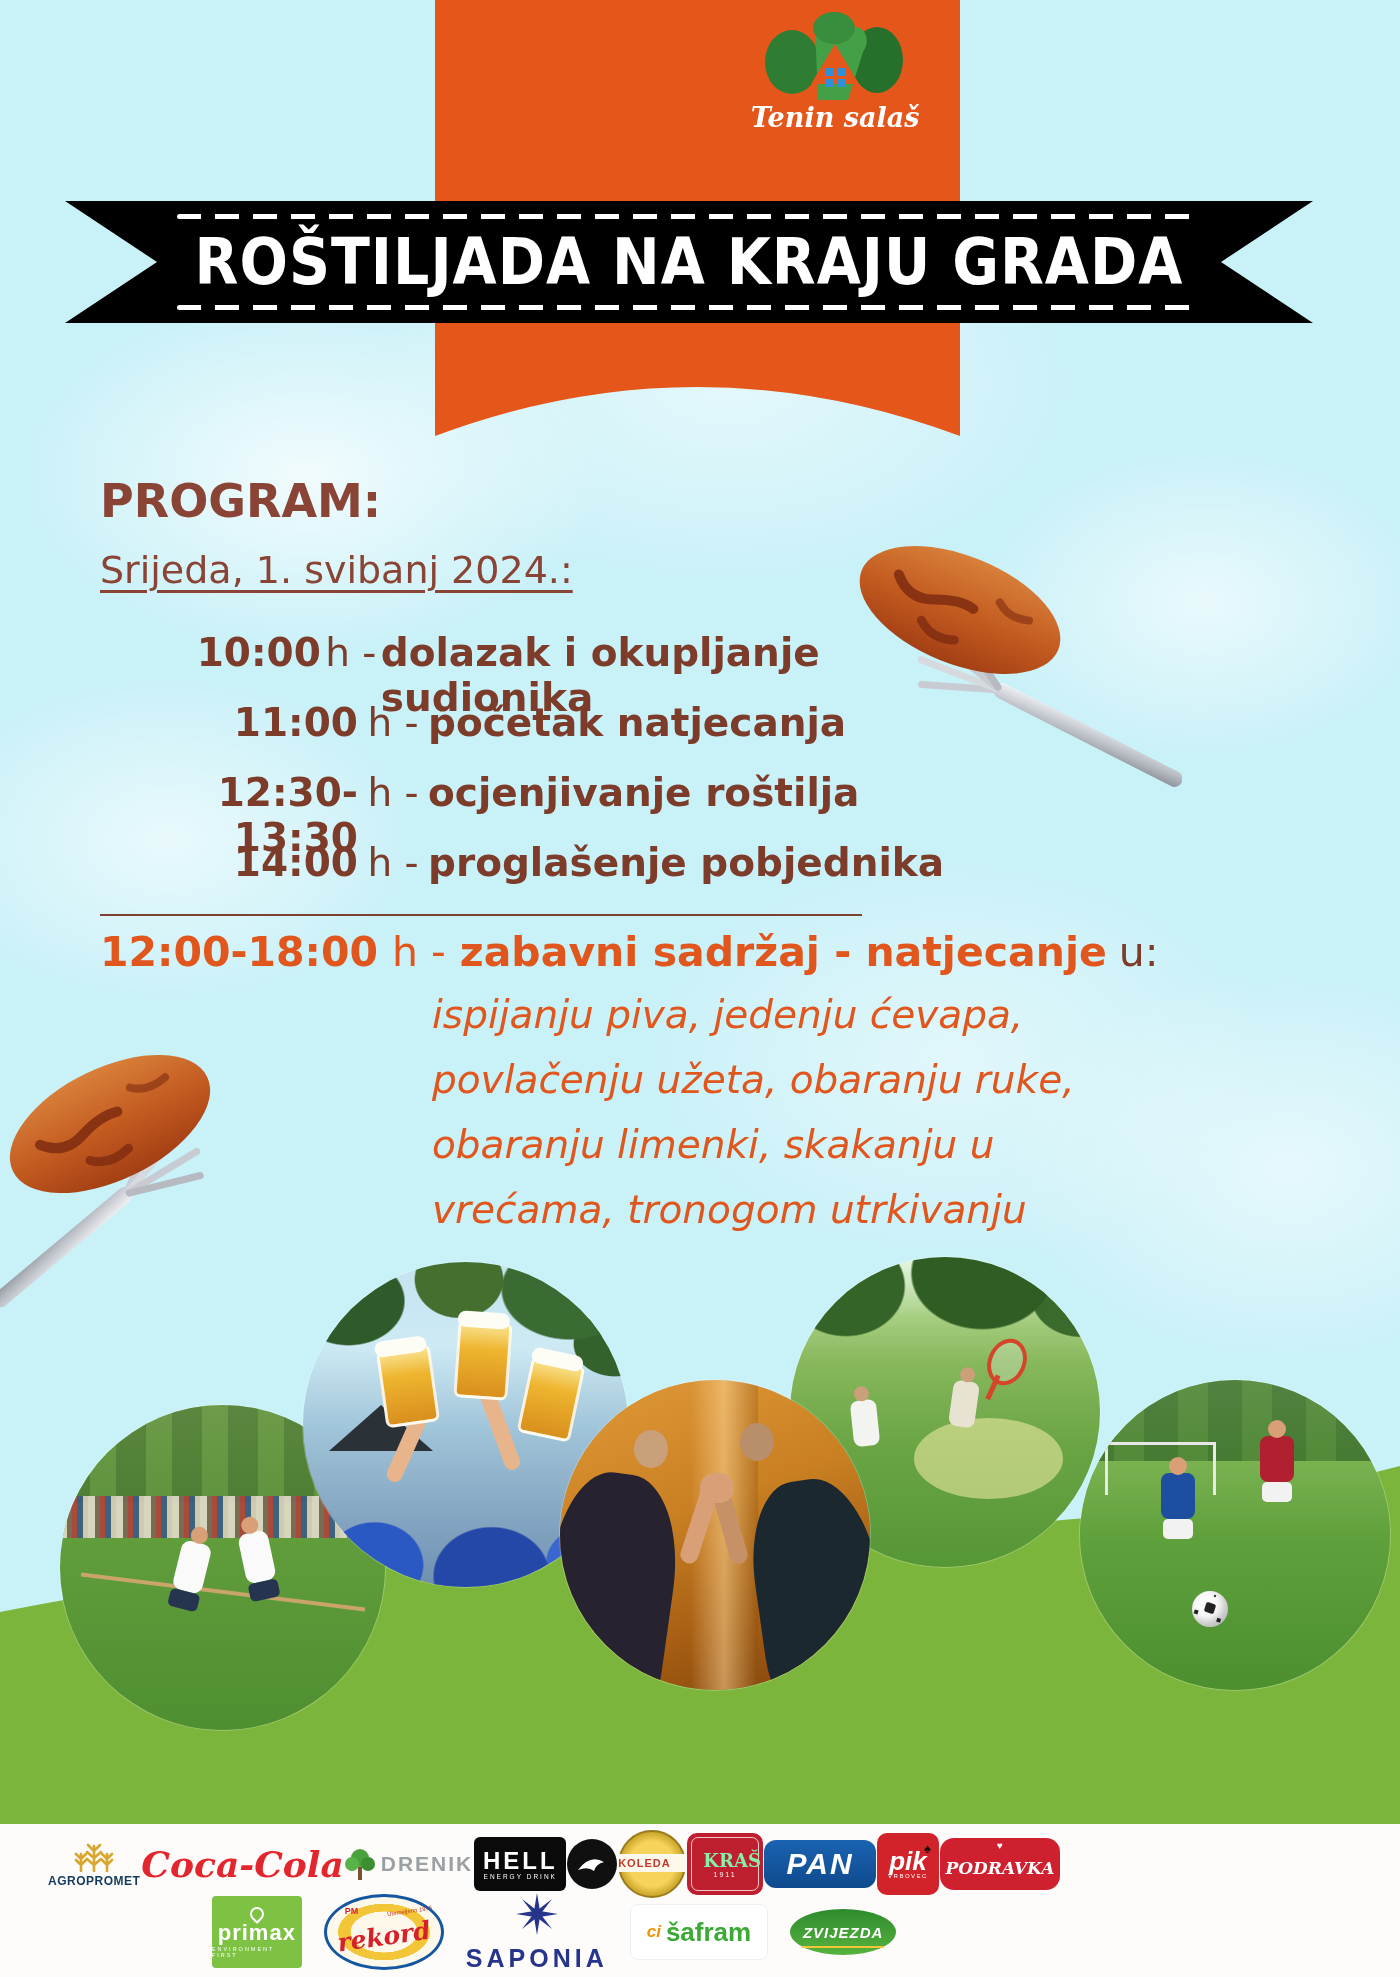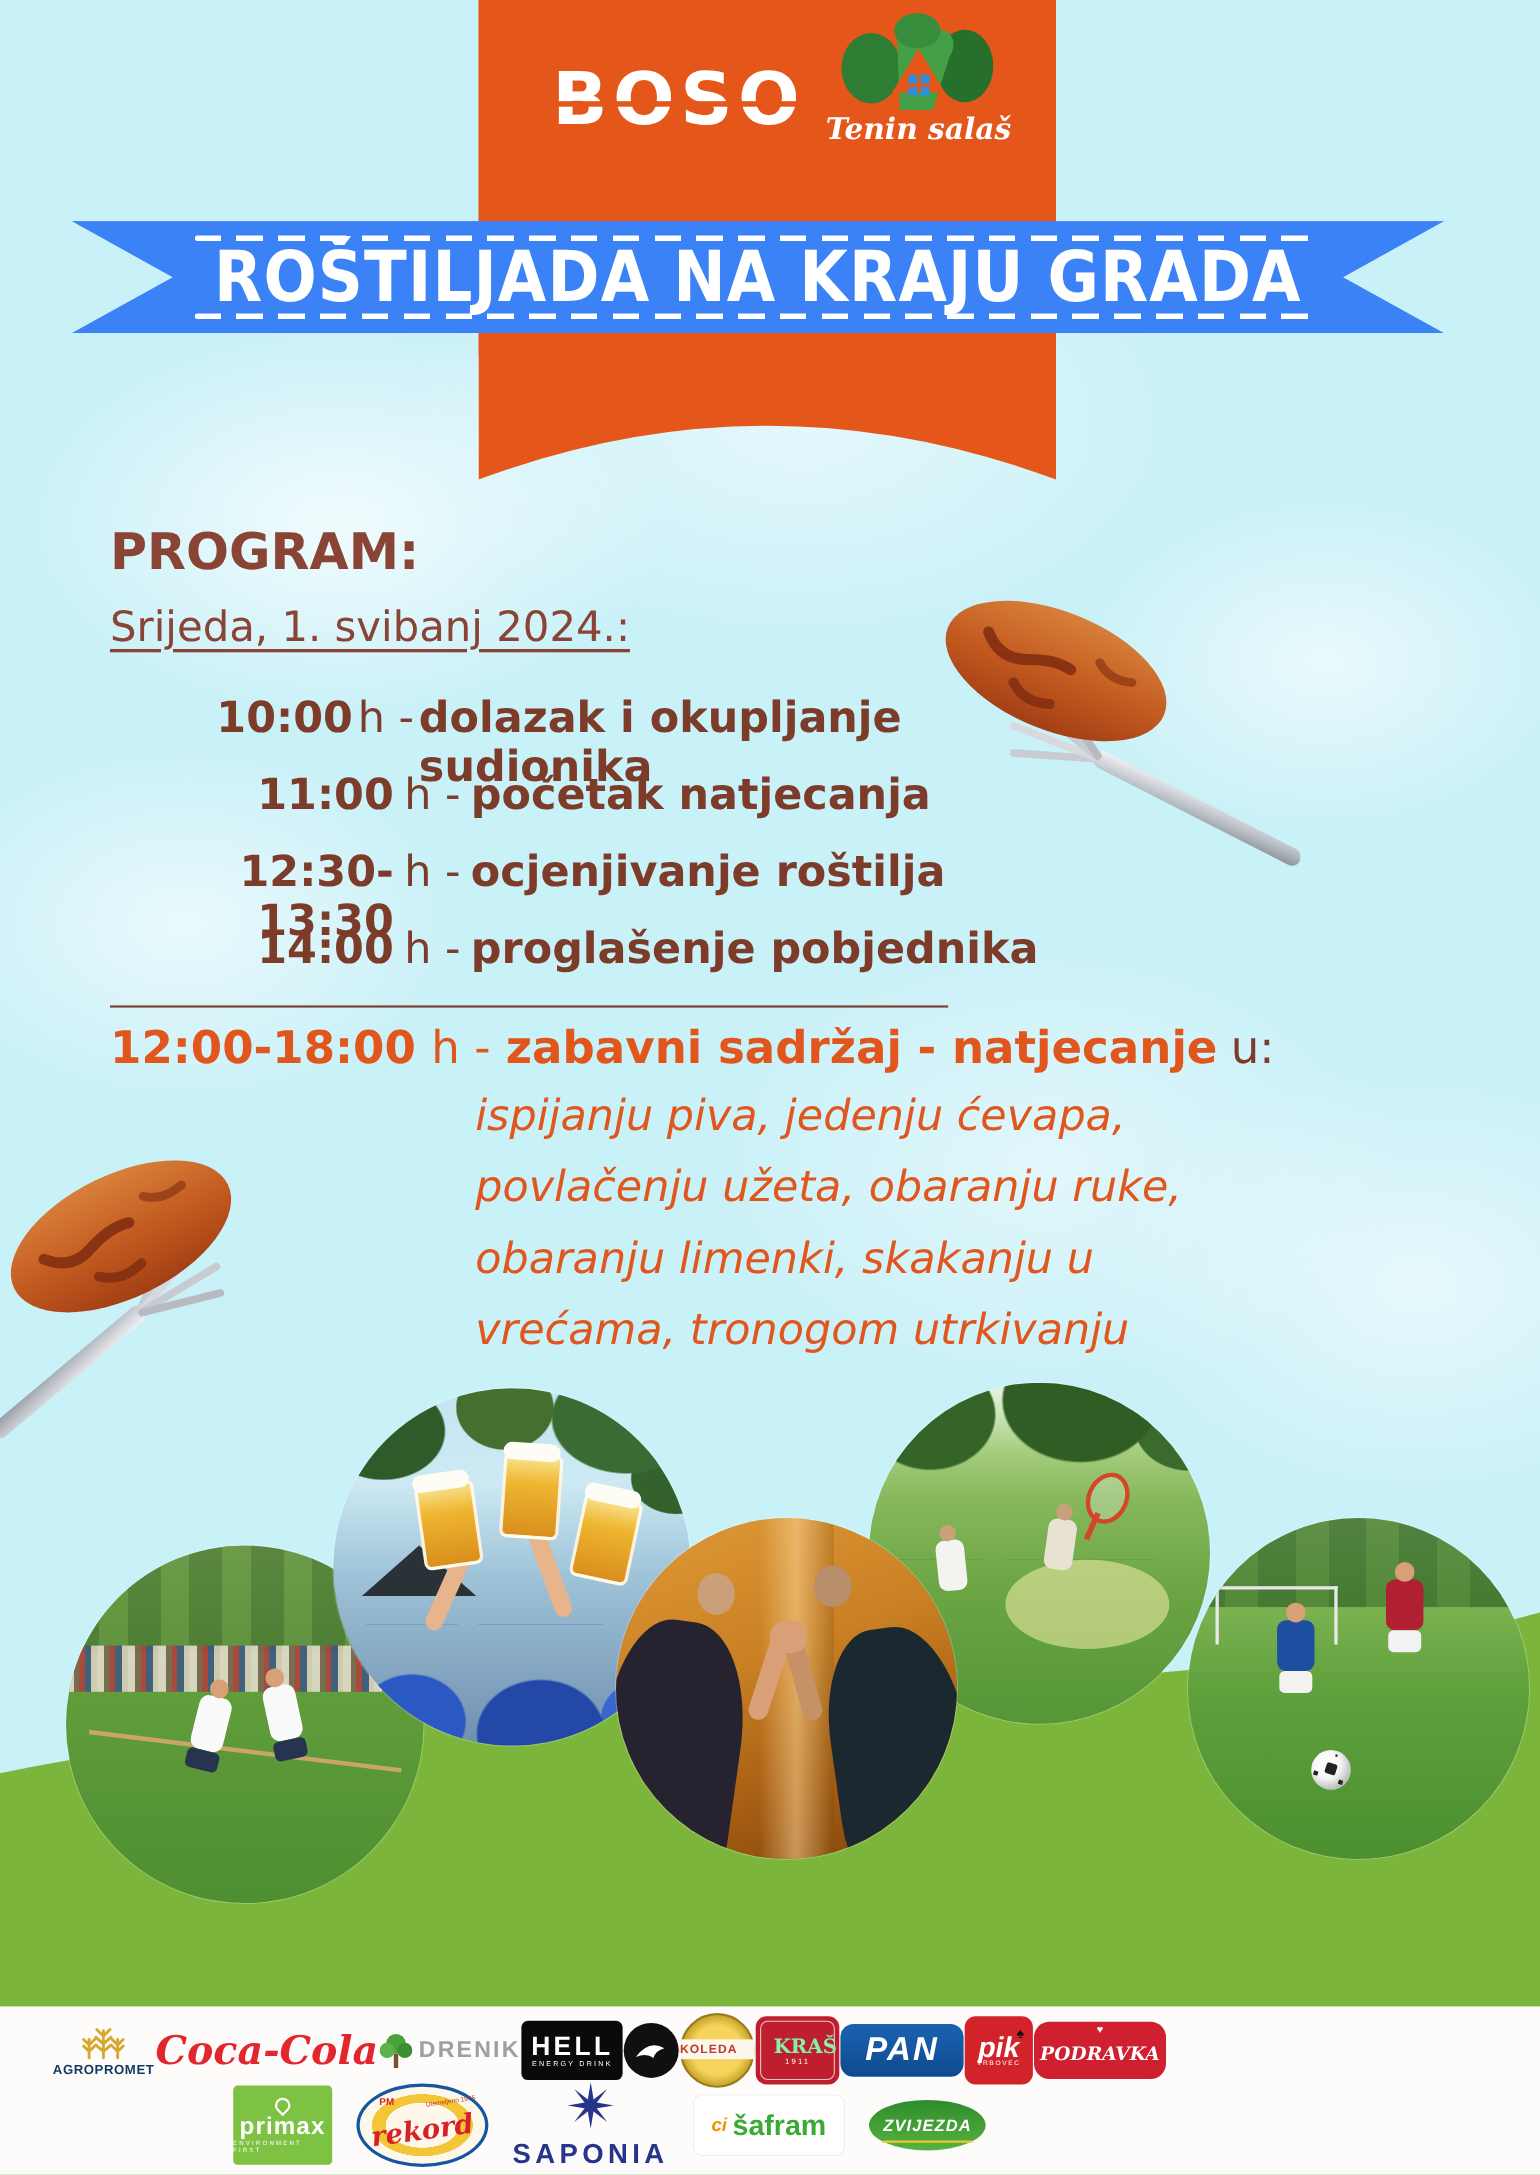--- a/index.html
+++ b/index.html
@@ -27,21 +27,21 @@
     letter-spacing:5px;font-family:"DejaVu Sans",sans-serif;
   }
   .boso-text .slit{position:absolute;left:-6px;right:-6px;top:52%;height:5px;background:#e4561a;}
   .tenin{position:absolute;left:300px;top:10px;width:200px;text-align:center;}
   .tenin-script{
     color:#fff;font-family:"DejaVu Serif",serif;font-style:italic;font-weight:700;
     font-size:27px;margin-top:-4px;
   }
   
   .ribbon{
-    position:absolute;left:65px;top:201px;width:1248px;height:102px;background:#3b82f6;z-index:3;
+    position:absolute;left:65px;top:201px;width:1248px;height:122px;background:#000000;z-index:3;
     clip-path:polygon(0 0,100% 0,calc(100% - 92px) 50%,100% 100%,0 100%,92px 50%);
   }
   .ribbon .dash{
     position:absolute;left:112px;right:112px;height:5px;border-radius:3px;
     background:repeating-linear-gradient(90deg,#ffffff 0 24px,rgba(255,255,255,0) 24px 38px);
   }
   .ribbon .dash.top{top:13px;}
   .ribbon .dash.bottom{bottom:13px;}
   .ribbon-title{
     position:absolute;inset:0;display:flex;align-items:center;justify-content:center;
@@ -202,23 +202,20 @@
   .lg-zvijezda .lbl{color:#fff;font-weight:800;font-style:italic;font-size:15px;letter-spacing:1px;}
 </style>
 </head>
 <body>
 
 <div class="poster">
 
   <div class="clouds"></div>
 
   <div class="orange-block">
-    <div class="boso">
-      <span class="boso-text"><span>BOSO</span><span class="slit"></span></span>
-    </div>
     <div class="tenin">
       <svg width="150" height="92" viewBox="0 0 150 92">
         <ellipse cx="32" cy="52" rx="27" ry="32" fill="#2e7d32"></ellipse>
         <ellipse cx="117" cy="50" rx="26" ry="33" fill="#27702c"></ellipse>
         <path d="M55,14 C66,0 88,2 92,18 C104,14 112,30 103,42 L88,90 L58,90 Z" fill="#43a047"></path>
         <ellipse cx="74" cy="18" rx="21" ry="16" fill="#388e3c"></ellipse>
         <path d="M75,34 L99,74 L51,74 Z" fill="#e4561a"></path>
         <g>
           <rect x="66" y="58" width="8" height="8" fill="#2f8fd8"></rect>
           <rect x="77" y="58" width="8" height="8" fill="#2f8fd8"></rect>

